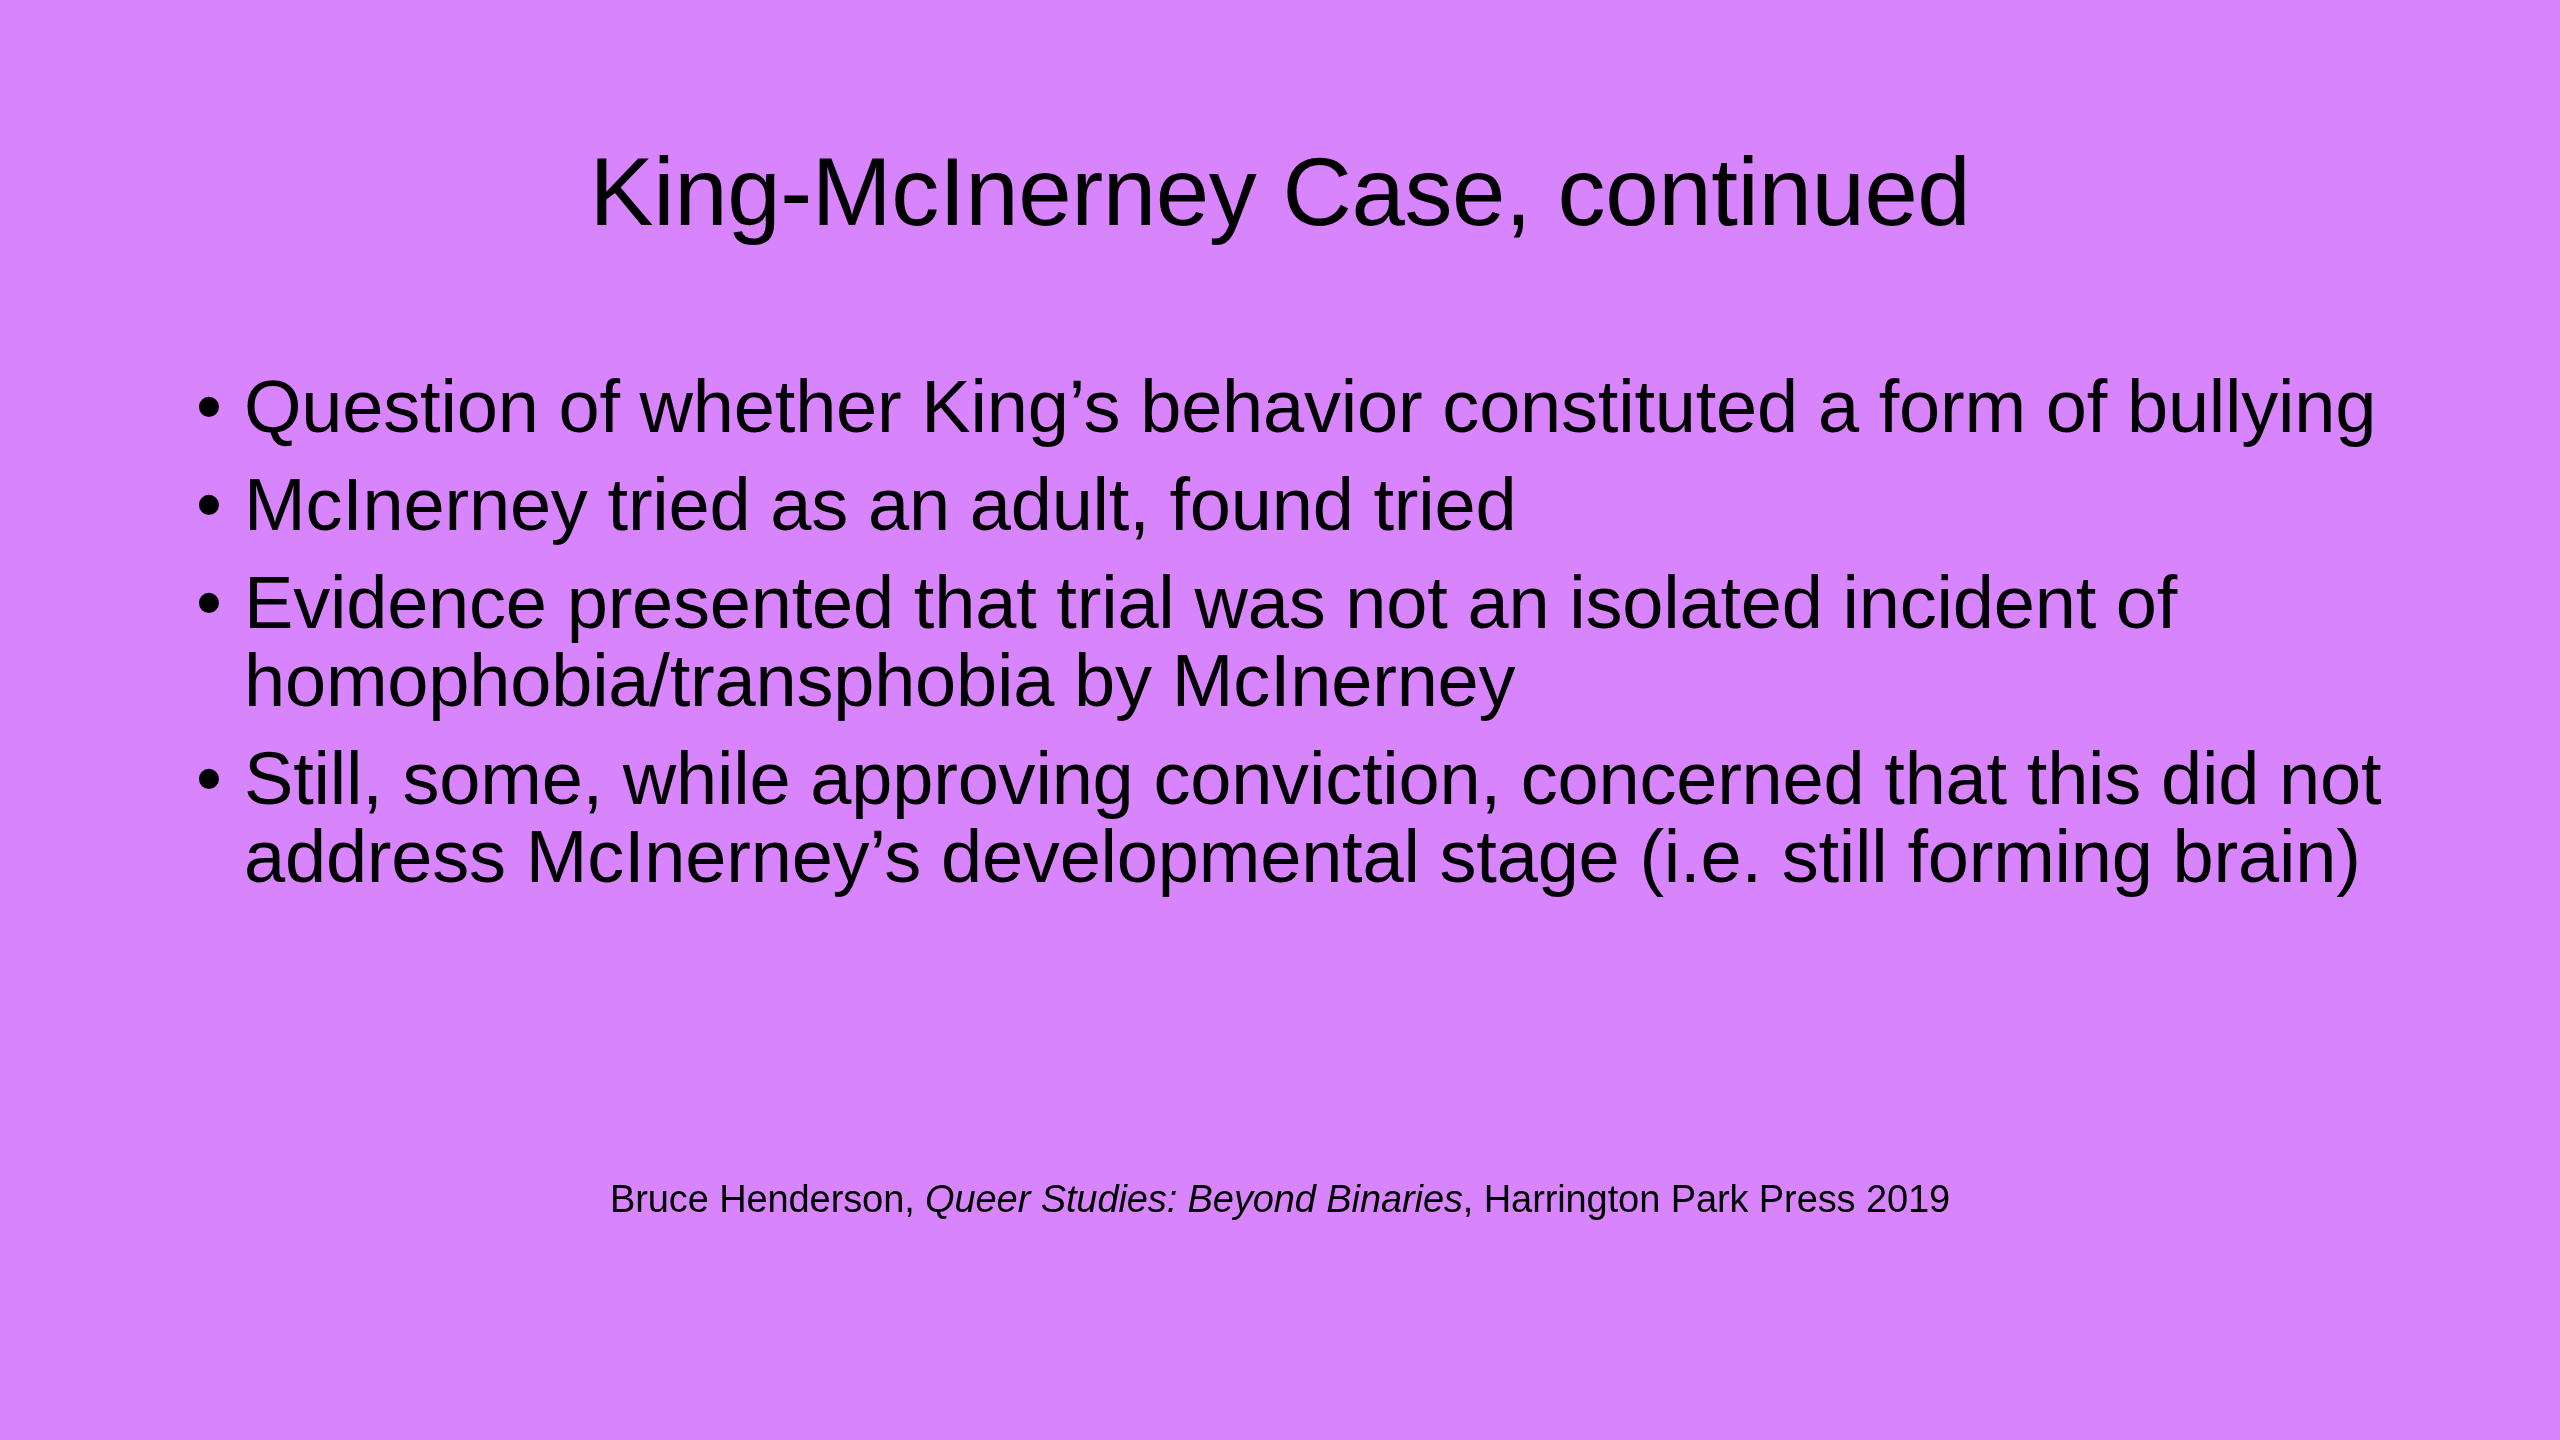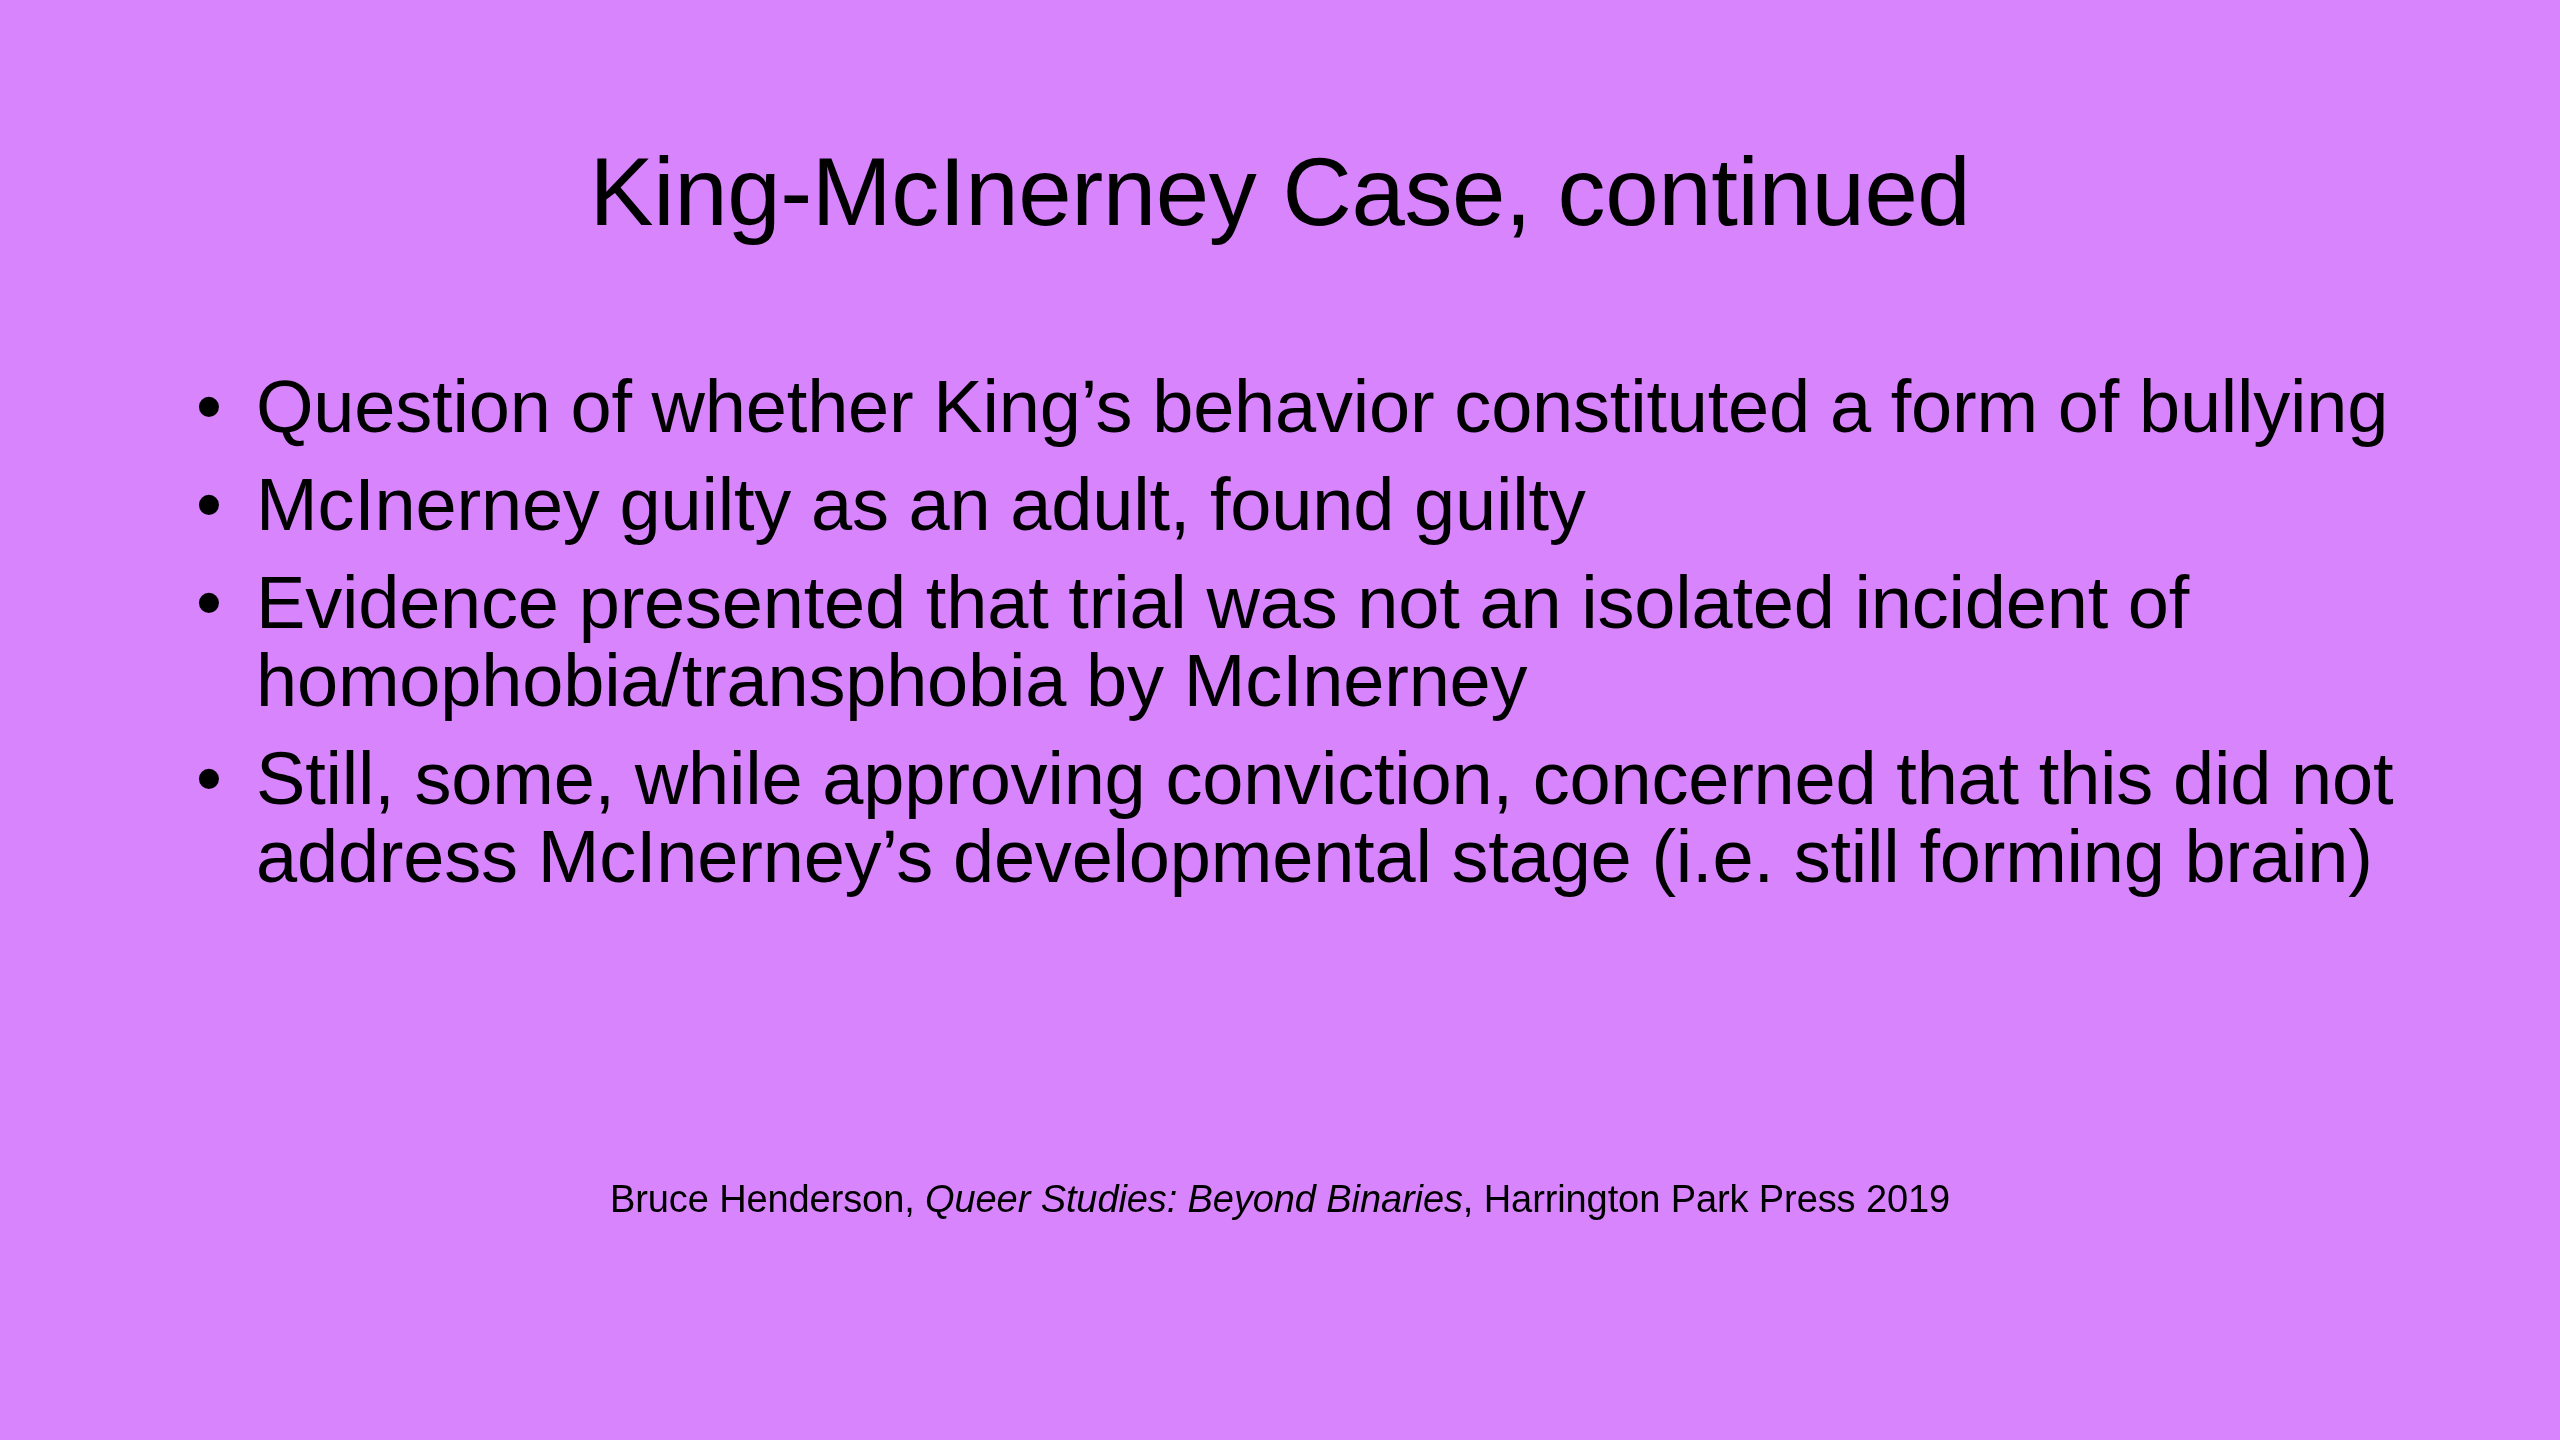--- a/index.html
+++ b/index.html
@@ -60,21 +60,20 @@
     text-align: left;
     user-select: none;
   }
 
   .bullet-text {
     flex: 1 1 auto;
     font-size: 74px;
     line-height: 78px;
     letter-spacing: -0.2px;
     word-spacing: -0.5px;
-    margin-left: 12px;
   }
 
   
   #citation-block {
     position: absolute;
     left: 0;
     top: 1177px;
     width: 2560px;
     text-align: center;
   }
@@ -102,21 +101,21 @@
 
   <div id="body-block">
 
     <div class="bullet-row">
       <span class="bullet-marker">•</span>
       <span class="bullet-text">Question of whether King’s behavior constituted a form of bullying</span>
     </div>
 
     <div class="bullet-row">
       <span class="bullet-marker">•</span>
-      <span class="bullet-text">McInerney guilty as an adult, found guilty</span>
+      <span class="bullet-text">McInerney tried as an adult, found tried</span>
     </div>
 
     <div class="bullet-row">
       <span class="bullet-marker">•</span>
       <span class="bullet-text">Evidence presented that trial was not an isolated incident of homophobia/transphobia by McInerney</span>
     </div>
 
     <div class="bullet-row">
       <span class="bullet-marker">•</span>
       <span class="bullet-text">Still, some, while approving conviction, concerned that this did not address McInerney’s developmental stage (i.e. still forming brain)</span>

